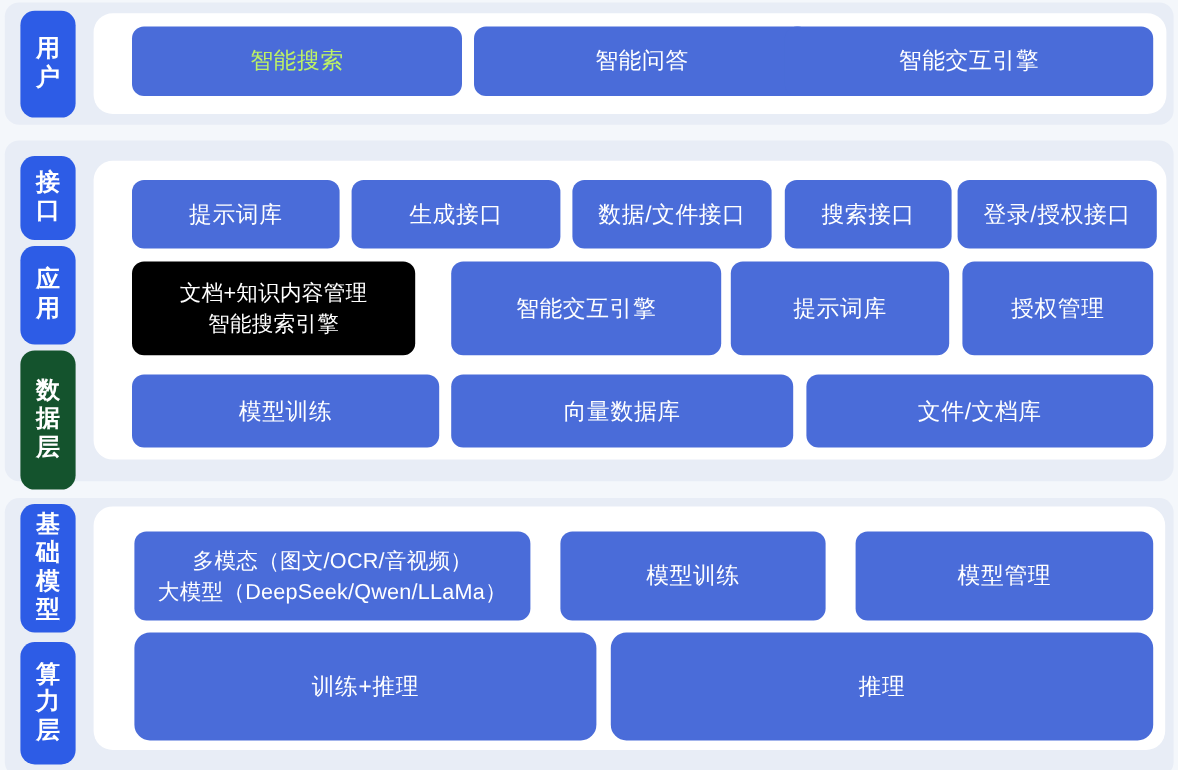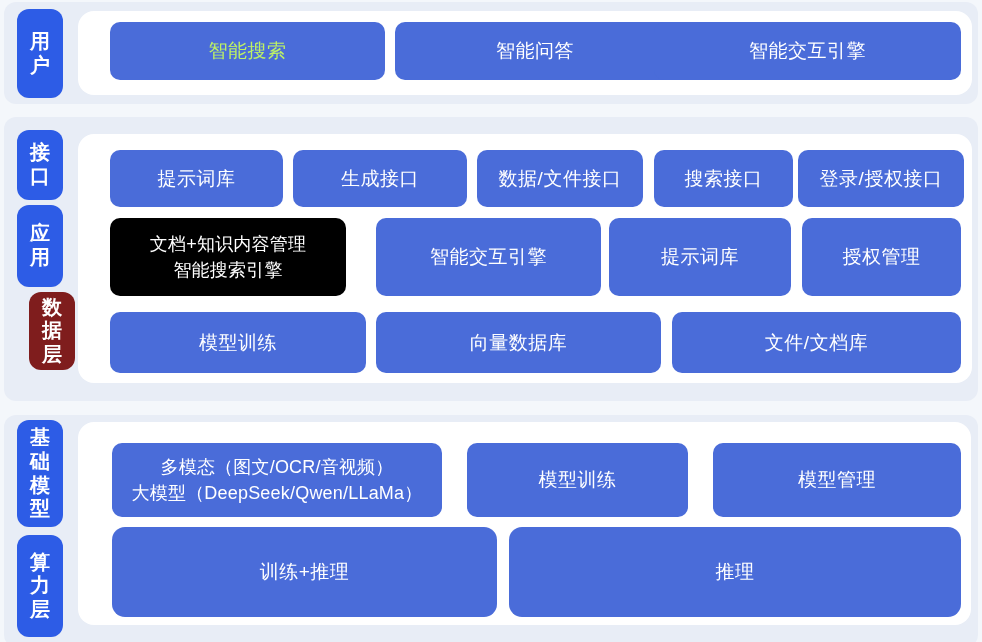--- a/index.html
+++ b/index.html
@@ -66,21 +66,21 @@
   <div class="panel" style="left: 78px; top: 11px; width: 894px; height: 84px; background: rgb(255, 255, 255);"></div>
   <div class="pill" style="top: 9px; height: 89px; background: rgb(45, 92, 230);">用户</div>
   <div class="node" style="left: 110px; top: 22px; width: 275px; height: 58px; background: rgb(74, 108, 217); color: #bef264;">智能搜索</div>
   <div class="node" style="left: 395px; top: 22px; width: 280px; height: 58px; background: rgb(74, 108, 217); color: rgb(255, 255, 255);">智能问答</div>
   <div class="node" style="left: 654px; top: 22px; width: 307px; height: 58px; background: rgb(74, 108, 217); color: rgb(255, 255, 255);">智能交互引擎</div>
 
   <div class="card" style="left: 4px; top: 117px; width: 974px; height: 284px; background: rgb(232, 237, 246);"></div>
   <div class="panel" style="left: 78px; top: 134px; width: 894px; height: 249px; background: rgb(255, 255, 255);"></div>
   <div class="pill" style="top: 130px; height: 70px; background: rgb(45, 92, 230);">接口</div>
   <div class="pill" style="top: 205px; height: 82px; background: rgb(45, 92, 230);">应用</div>
-  <div class="pill" style="top: 292px; height: 78px; background: #7f1d1d; margin-left: 12px;">数据层</div>
+  <div class="pill" style="top: 292px; height: 116px; background: #14532d;">数据层</div>
 
   <div class="node" style="left: 110px; top: 150px; width: 173px; height: 57px; background: rgb(74, 108, 217); color: rgb(255, 255, 255);">提示词库</div>
   <div class="node" style="left: 293px; top: 150px; width: 174px; height: 57px; background: rgb(74, 108, 217); color: rgb(255, 255, 255);">生成接口</div>
   <div class="node" style="left: 477px; top: 150px; width: 166px; height: 57px; background: rgb(74, 108, 217); color: rgb(255, 255, 255);">数据/文件接口</div>
   <div class="node" style="left: 654px; top: 150px; width: 139px; height: 57px; background: rgb(74, 108, 217); color: rgb(255, 255, 255);">搜索接口</div>
   <div class="node" style="left: 798px; top: 150px; width: 166px; height: 57px; background: rgb(74, 108, 217); color: rgb(255, 255, 255);">登录/授权接口</div>
 
   <div class="node pre" style="left: 110px; top: 218px; width: 236px; height: 78px; background: #000000; color: rgb(255, 255, 255);">文档+知识内容管理
 智能搜索引擎</div>
   <div class="node" style="left: 376px; top: 218px; width: 225px; height: 78px; background: rgb(74, 108, 217); color: rgb(255, 255, 255);">智能交互引擎</div>

